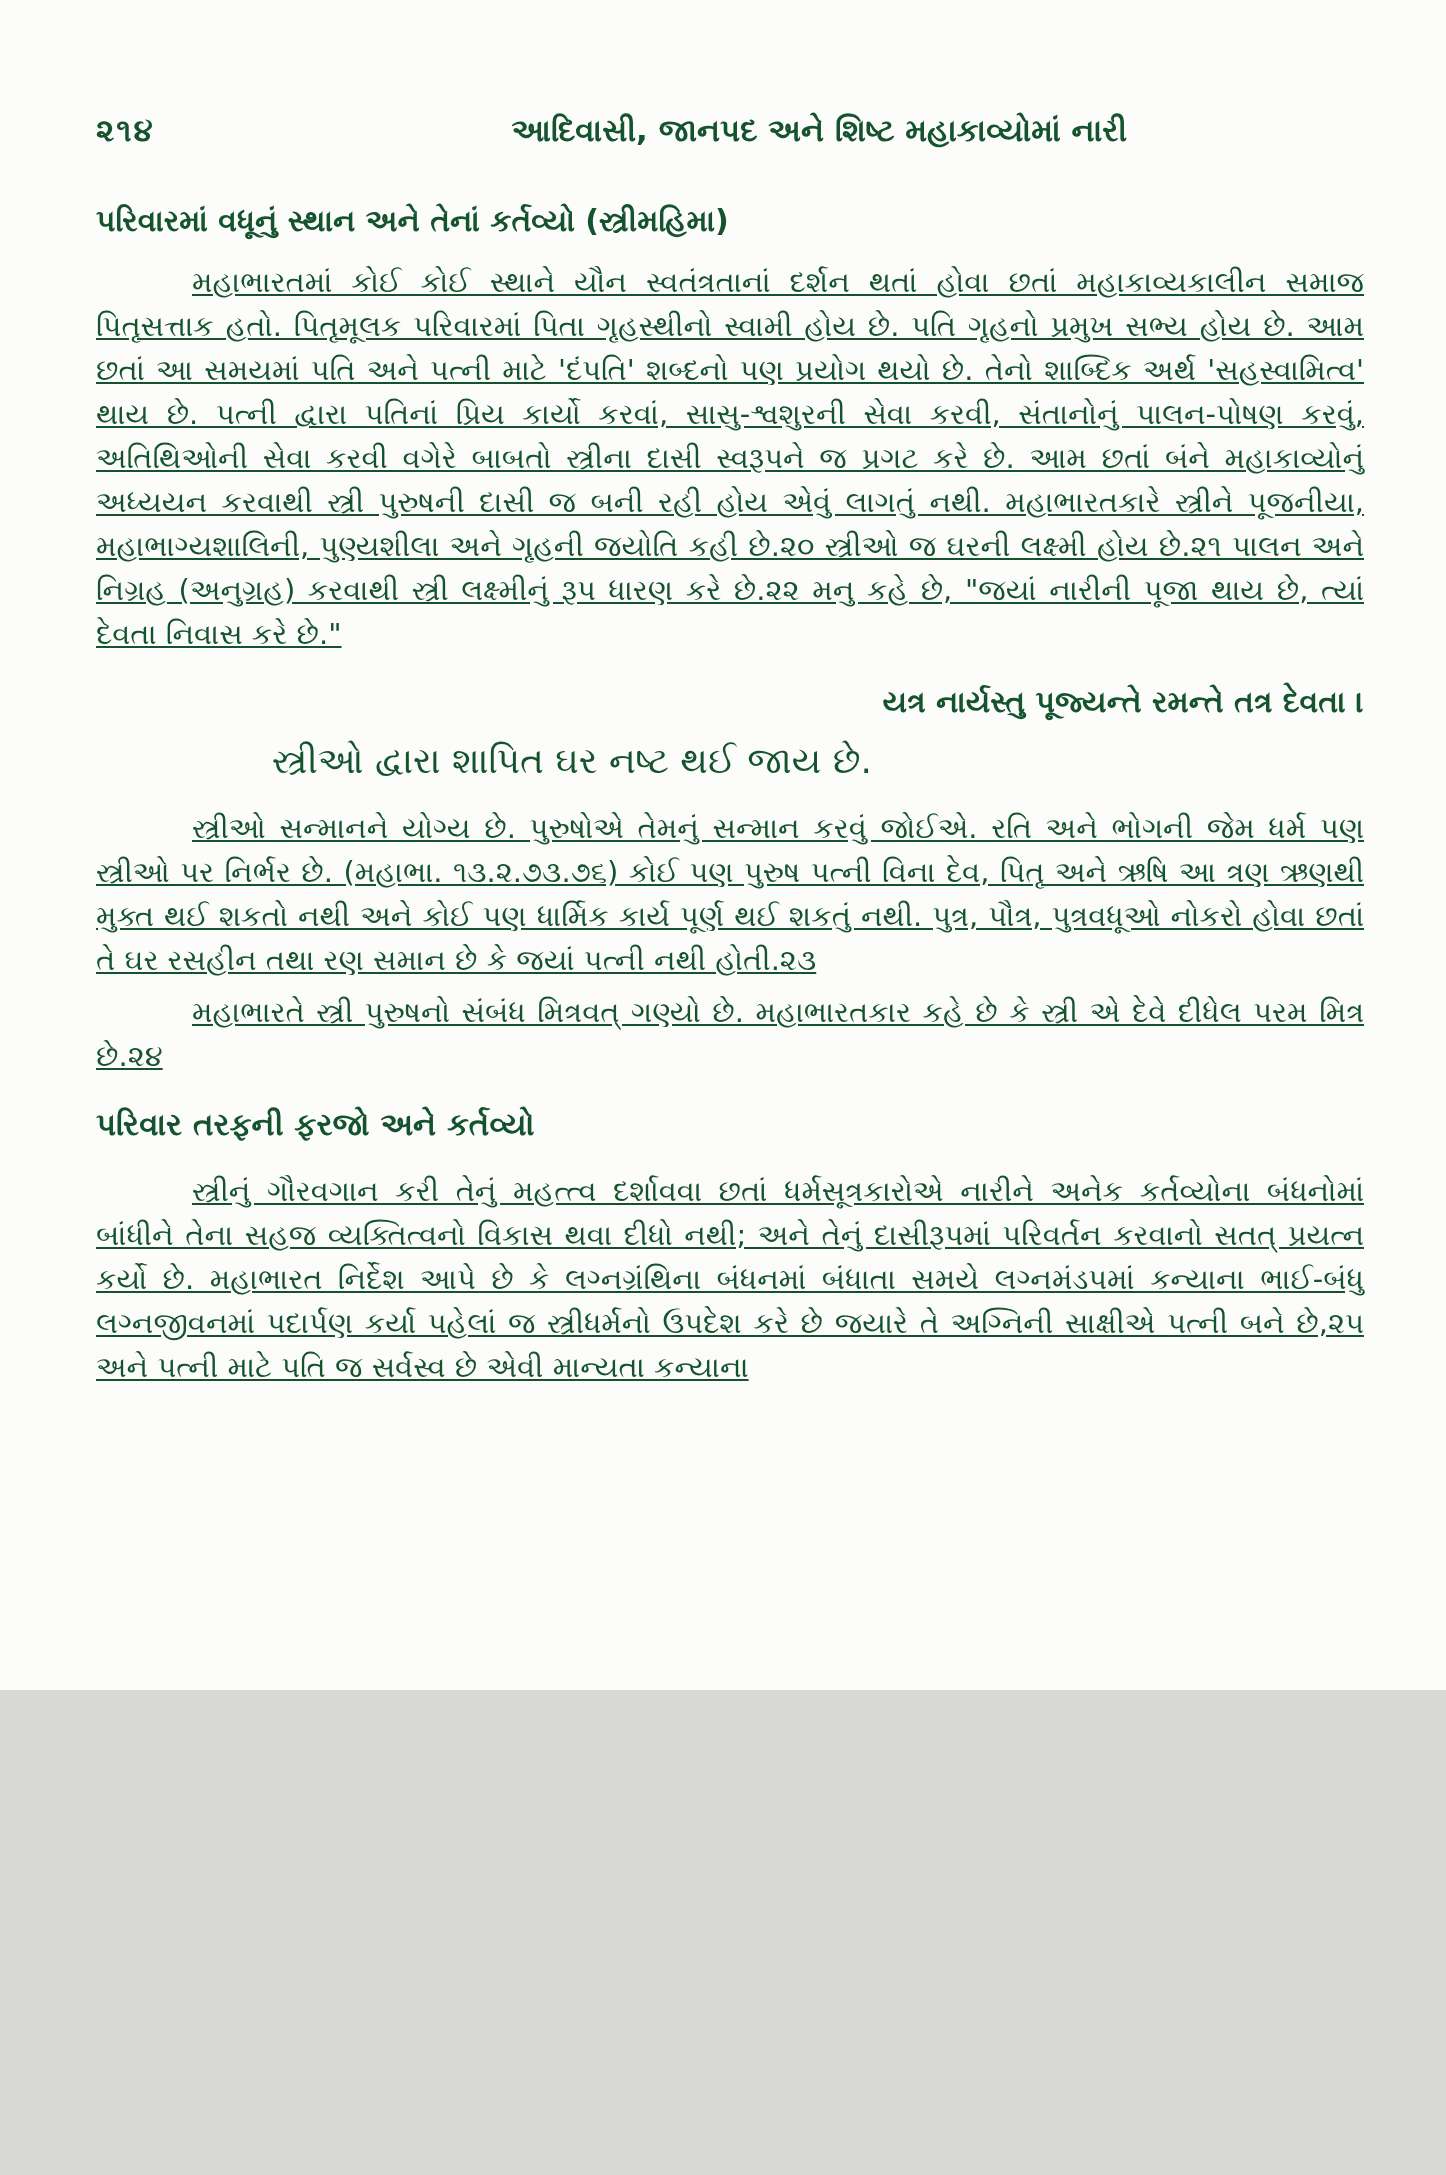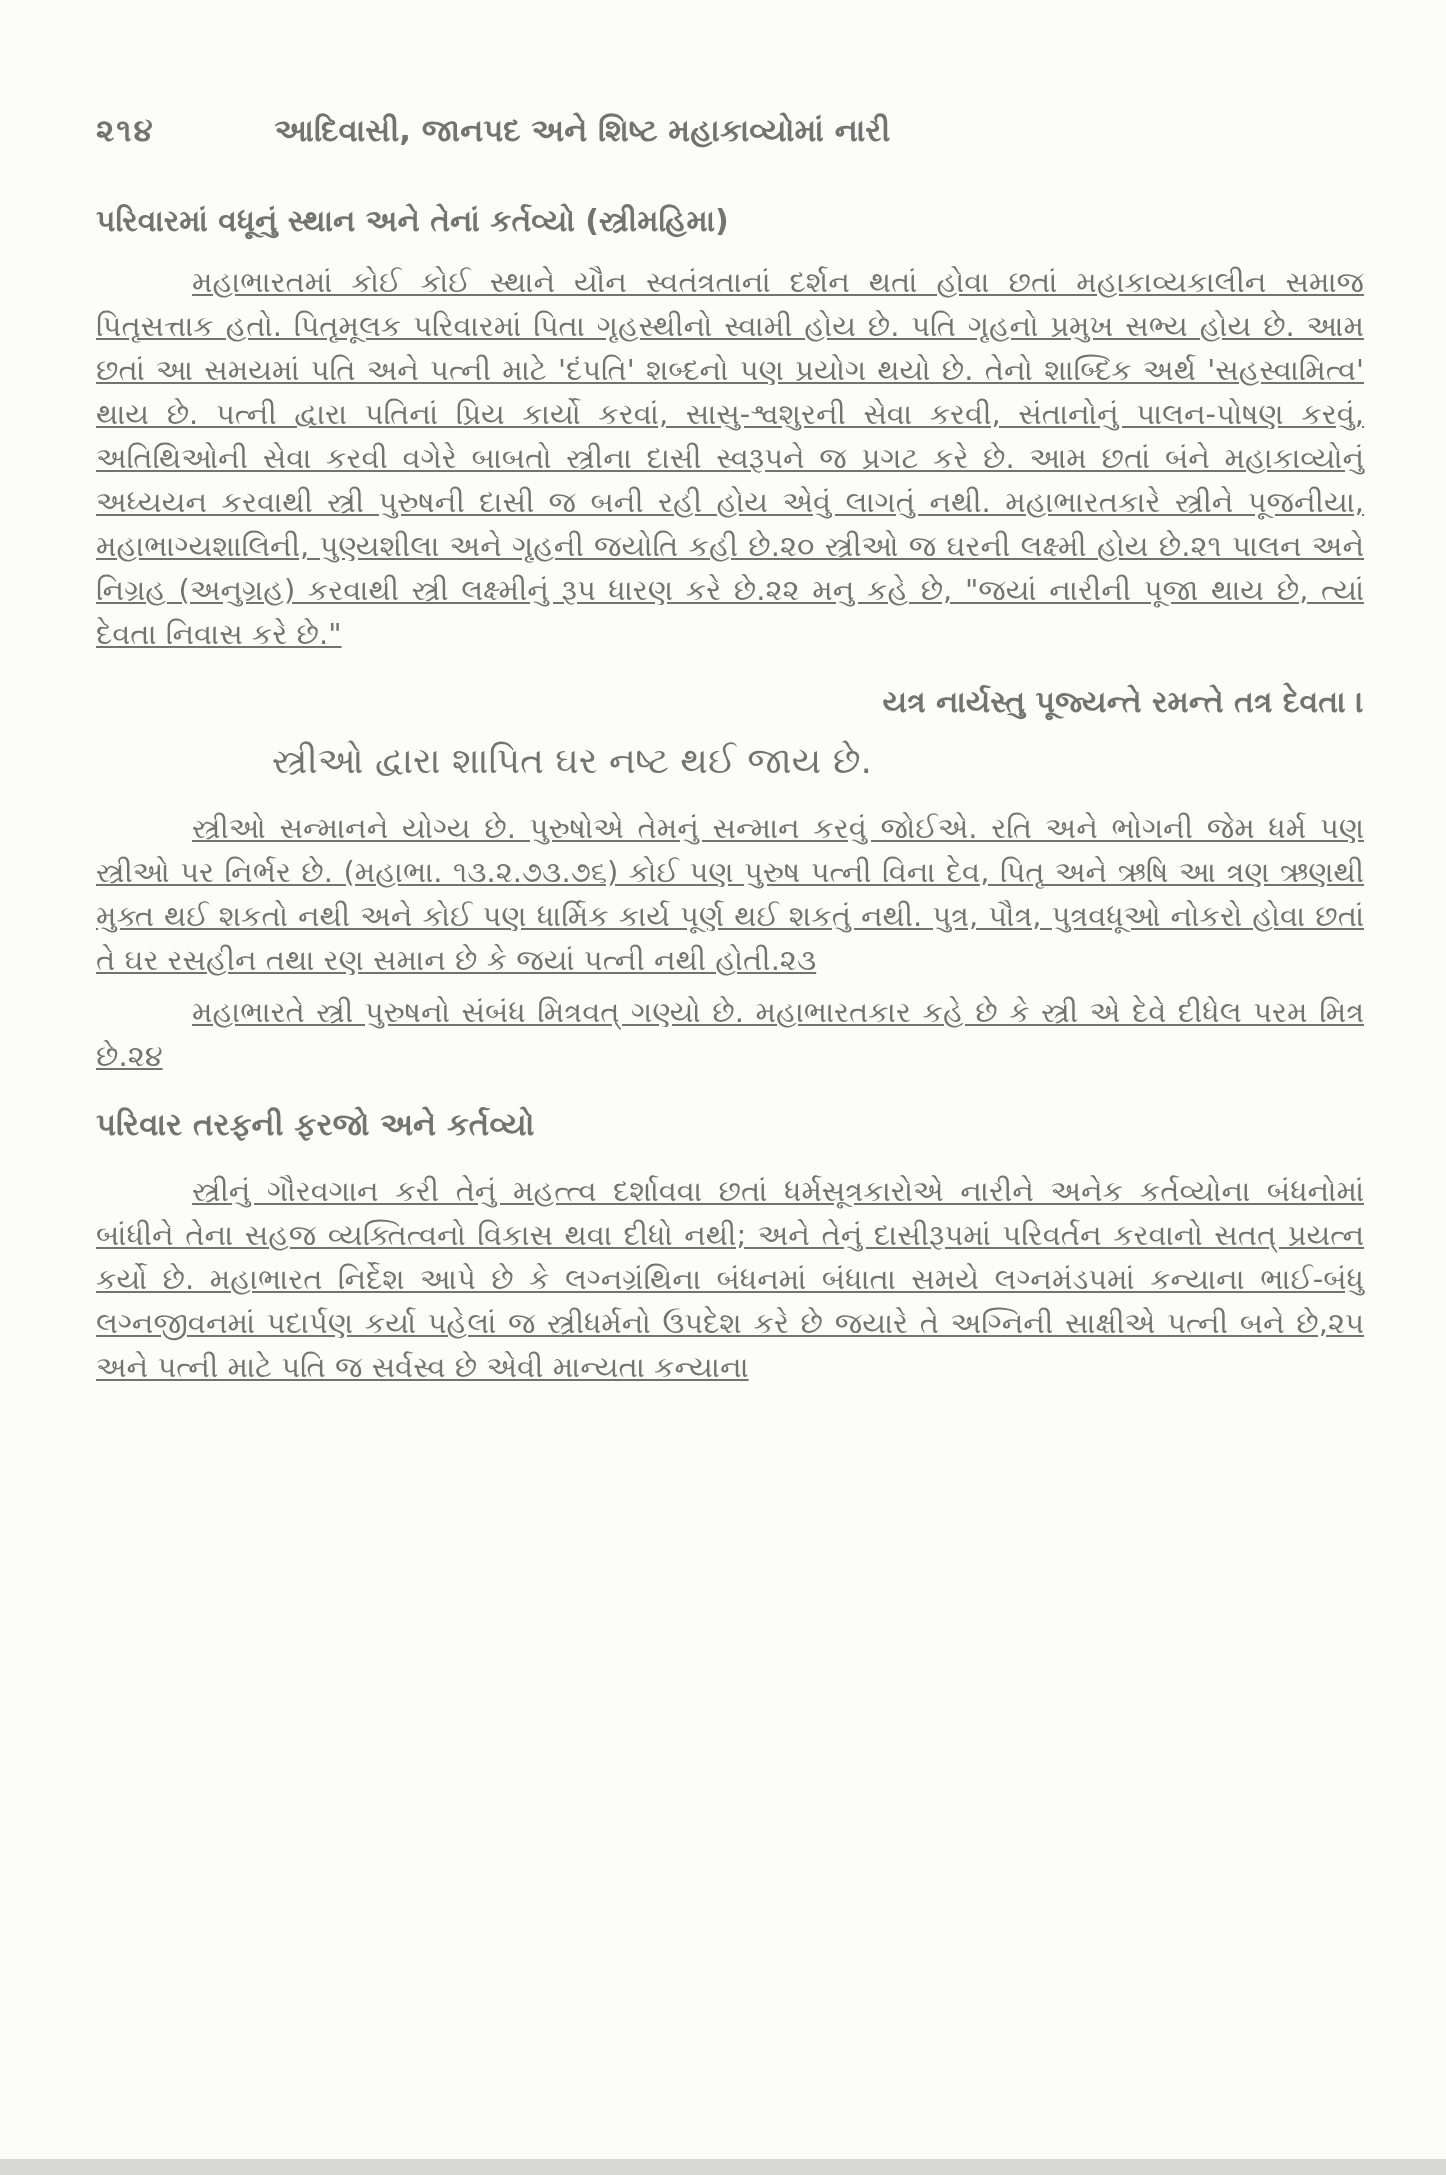--- a/index.html
+++ b/index.html
@@ -5,42 +5,42 @@
 <style>
   html, body {
     margin: 0;
     padding: 0;
     background: #d8d8d4;
     font-family: "DejaVu Sans", "Liberation Serif", sans-serif;
   }
   .page {
     position: relative;
     width: 1446px;
-    height: 2159px;
+    height: 1690px;
     margin: 0 auto;
     background: #fcfcfa;
-    color: #737373;
+    color: #14532d;
     box-sizing: border-box;
     padding: 112px 82px 0 96px;
     overflow: hidden;
   }
   .page-header {
     display: flex;
     align-items: baseline;
     font-size: 31px;
     font-weight: 700;
     margin-bottom: 52px;
   }
   .page-number {
     flex: 0 0 auto;
     letter-spacing: 2px;
   }
   .running-title {
     flex: 1 1 auto;
-    text-align: left;
+    text-align: center;
     padding-left: 120px;
   }
   .section-heading {
     font-size: 31px;
     font-weight: 700;
     margin: 0 0 14px 0;
     line-height: 1.35;
   }
   .section-subheading {
     font-size: 30px;

